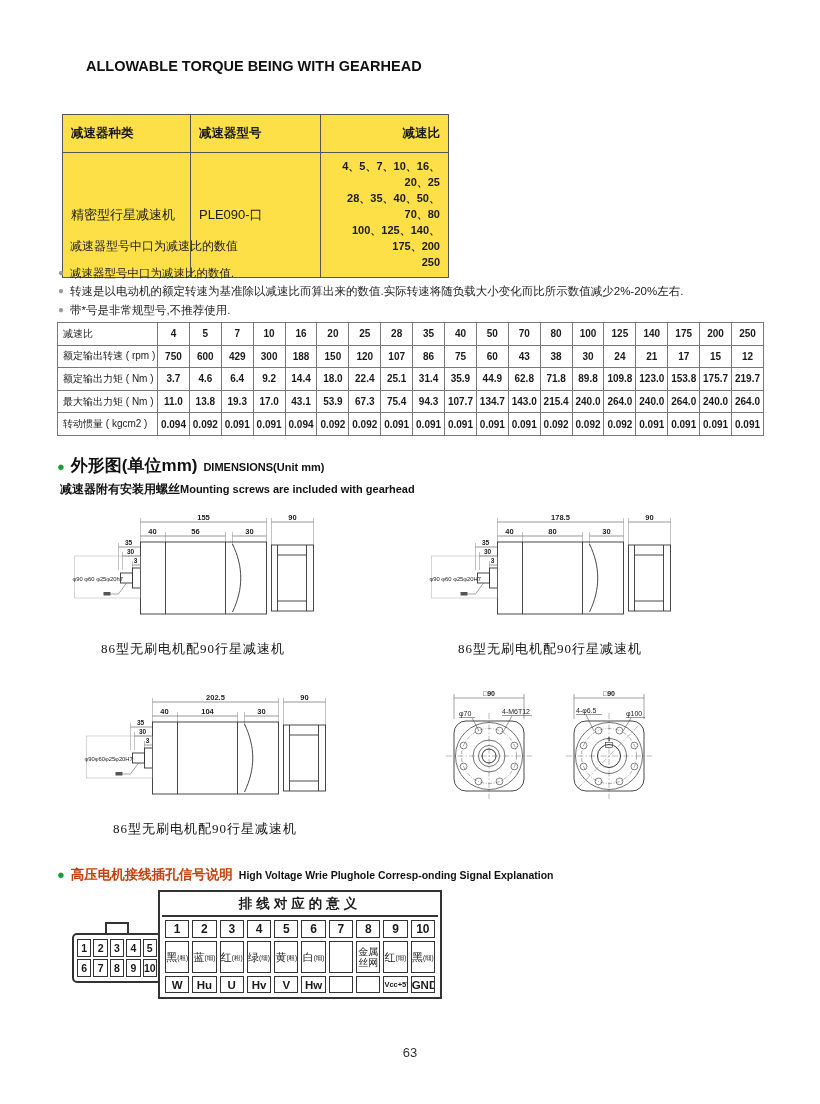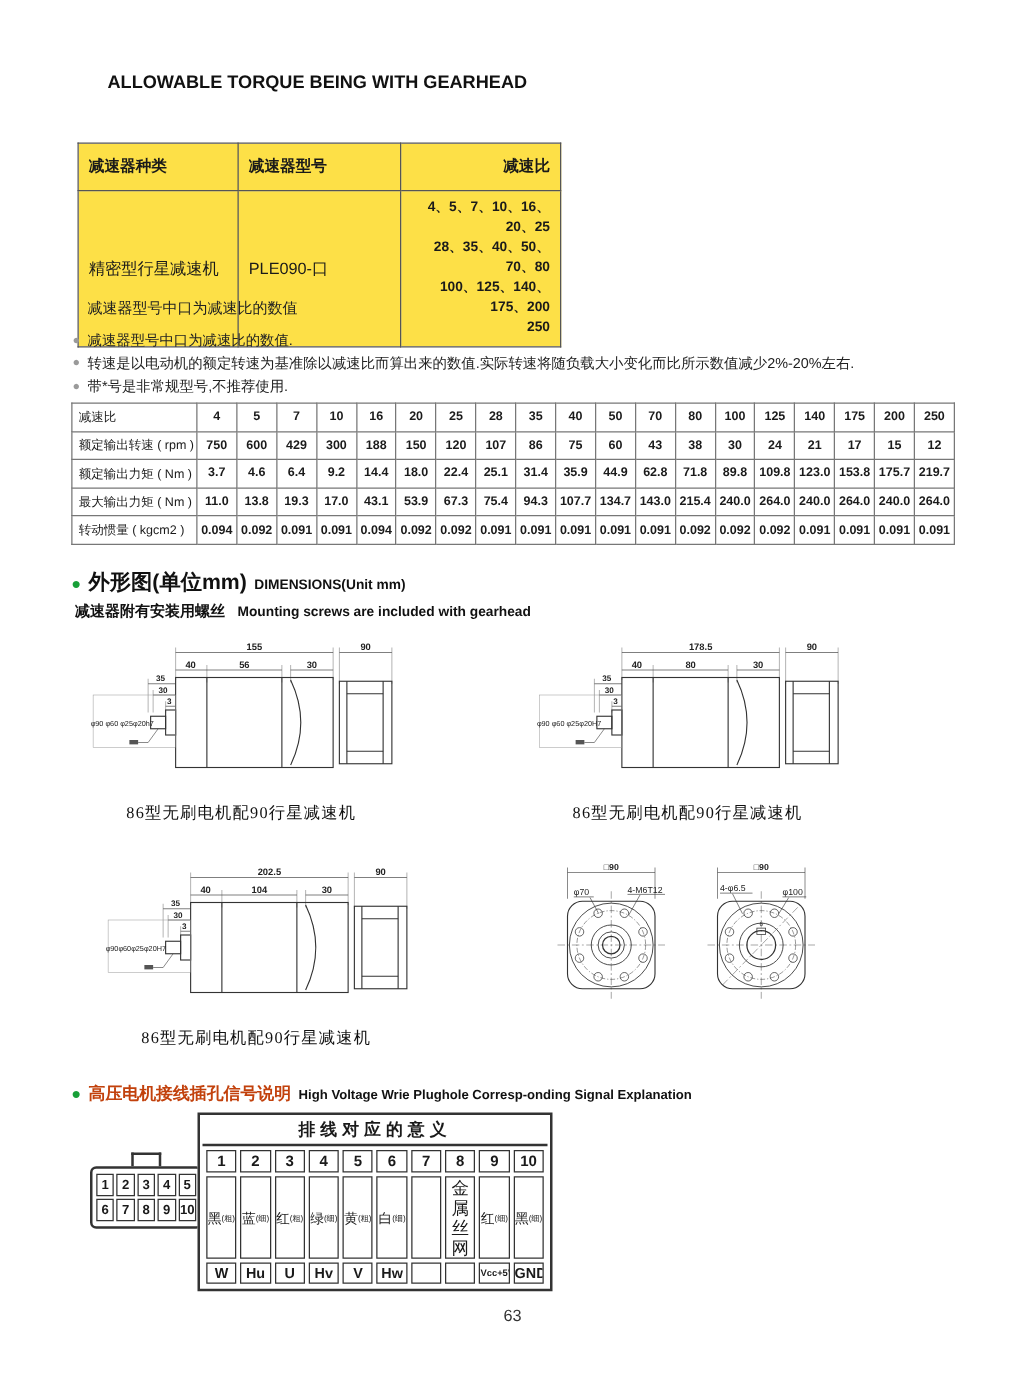--- a/index.html
+++ b/index.html
@@ -32,21 +32,21 @@
   .t2{position:absolute;left:57px;top:322px;width:707px;border-collapse:collapse;table-layout:fixed}
   .t2 td{border:1px solid #777;height:22.6px;text-align:center;font-size:10px;font-weight:700;
          color:#1a1a1a;padding:0;overflow:hidden;white-space:nowrap;background:#fff}
   .t2 td.lbl{width:100px;text-align:left;padding-left:5px;font-weight:400;font-size:10px}
 
   
   .dim-head{position:absolute;left:57px;top:454px;display:flex;align-items:baseline;gap:6px}
   .dot{color:#18A038;font-size:13px}
   .dim-cn{font-size:17px;font-weight:bold;color:#111}
   .dim-en{font-size:11px;font-weight:bold;color:#111}
-  .dim-sub{position:absolute;left:60px;top:481px;display:flex;align-items:baseline;gap:10px}
+  .dim-sub{position:absolute;left:60px;top:481px;display:flex;align-items:baseline;gap:0}
   .dim-sub-cn{font-size:12px;font-weight:600;color:#111}
   .dim-sub-en{font-size:11px;font-weight:bold;color:#111}
 
   .drawing{position:absolute;text-align:center}
   .drawing .caption{font-family:"Liberation Serif","DejaVu Serif",serif;font-size:13px;color:#111;
                     letter-spacing:1px;margin-top:6px}
   #drawA{left:68px;top:512px;width:250px}
   #drawB{left:405px;top:512px;width:290px}
   #drawC{left:60px;top:692px;width:290px}
   #drawD{left:432px;top:686px;width:245px}
@@ -65,21 +65,21 @@
 
   .ph-wrap{position:absolute;left:158px;top:890px;width:284px;border:2px solid #333;background:#fff;padding:0 2px 1px}
   .ph-title{text-align:center;font-size:13.5px;font-weight:bold;letter-spacing:4px;padding:3px 0 2px;
             border-bottom:2px solid #333}
   .ph-table{width:100%;border-collapse:separate;border-spacing:3px;table-layout:fixed}
   .ph-table td{border:1.5px solid #333;text-align:center;vertical-align:middle;background:#fff;overflow:hidden}
   .ph-pin{height:18px;font-size:12px;font-weight:bold}
   .ph-wire{height:32px;font-size:11px}
   .ph-color{font-size:11px}
   .ph-note{font-size:6.5px;vertical-align:1px}
-  .ph-mesh{font-size:14px;line-height:1.15;display:inline-block}
+  .ph-mesh{font-size:10px;line-height:1.15;display:inline-block}
   .ph-sig{height:17px;font-size:11.5px;font-weight:bold}
   .ph-sig.small{font-size:7.5px}
 
   .page-number{position:absolute;left:0;top:1045px;width:820px;text-align:center;font-size:13px;color:#333}
 
   svg text{font-family:"Liberation Sans","DejaVu Sans",sans-serif}
 </style>
 </head>
 <body>
 

